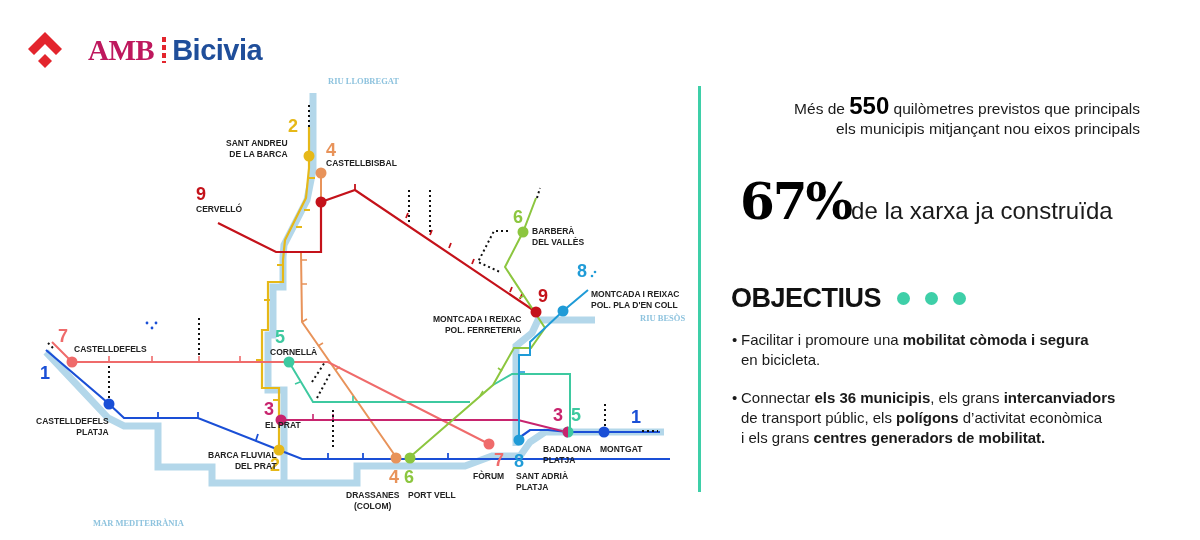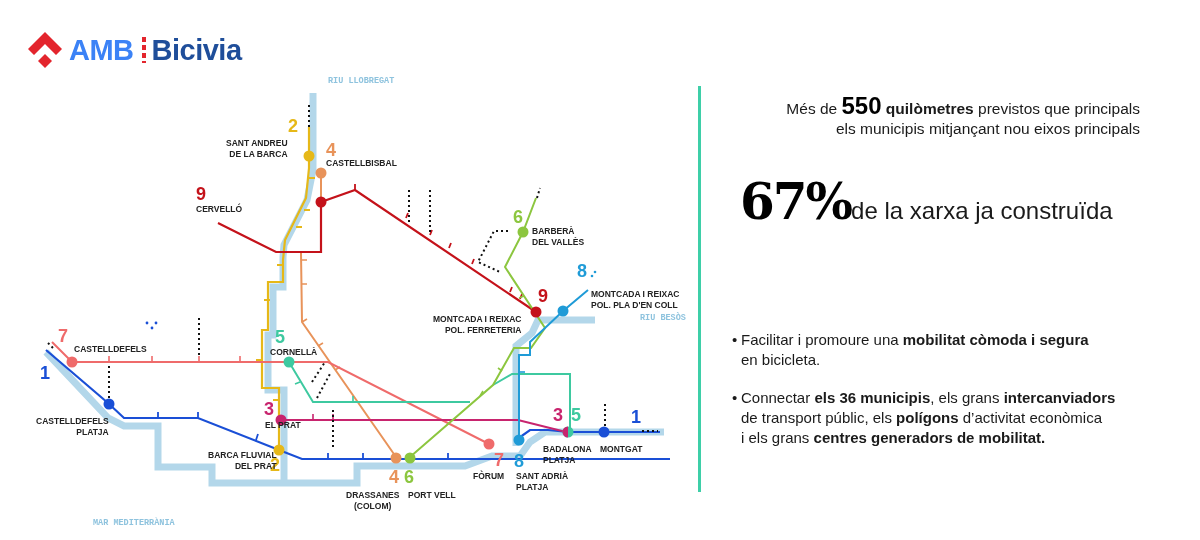--- a/index.html
+++ b/index.html
@@ -1,32 +1,32 @@
 <!DOCTYPE html>
 <html><head>
 <meta charset="utf-8">
 <style>
   html, body { margin:0; padding:0; background:#ffffff; }
   body { width:1200px; height:540px; position:relative; overflow:hidden; font-family:"Liberation Sans", sans-serif; }
   .logo { position:absolute; left:26px; top:30px; height:40px; display:flex; align-items:center; }
   .logo svg { display:block; }
-  .logo-amb { font-family:Liberation Sans, sans-serif; font-weight:bold; font-size:29px; color:#3b82f6; margin-left:5px; letter-spacing:-0.5px; }
+  .logo-amb { font-family:Liberation Serif, serif; font-weight:bold; font-size:29px; color:#be185d; margin-left:24px; letter-spacing:-0.5px; }
   .logo-sep { width:4px; height:26px; margin:0 6px 0 8px; background:repeating-linear-gradient(#e3252d 0 5px, transparent 5px 8px); }
   .logo-bicivia { font-family:"Liberation Sans", sans-serif; font-weight:bold; font-size:29px; color:#1f4e9a; letter-spacing:-0.5px; }
   #map { position:absolute; left:0; top:0; }
   .map-label { position:absolute; font-family:"Liberation Sans", sans-serif; font-weight:bold; font-size:8.5px; color:#222; line-height:11px; white-space:nowrap; }
   .map-label.right { text-align:right; }
   .map-label.center { text-align:center; }
-  .water-label { position:absolute; font-family:Liberation Mono, monospace; font-weight:bold; font-size:8.5px; color:#8ec3de; white-space:nowrap;padding-left:48px; }
+  .water-label { position:absolute; font-family:Liberation Serif, serif; font-weight:bold; font-size:8.5px; color:#8ec3de; white-space:nowrap;padding-left:48px; }
   .line-num { position:absolute; font-family:"Liberation Sans", sans-serif; font-weight:bold; font-size:18px; line-height:18px; }
   .divider { position:absolute; left:698px; top:86px; width:3px; height:406px; background:#3ecfa8; }
   .panel { position:absolute; left:700px; top:0; width:500px; height:540px; }
   .intro { position:absolute; right:60px; top:96px; text-align:right; font-size:15.5px; line-height:20px; color:#1a1a1a; }
   .intro .big { color:#000000; font-weight:bold; font-size:24px; }
-  .intro b { font-weight:bold;margin-top:16px; }
+  .intro b { font-weight:normal;margin-top:16px; }
   .stat { position:absolute; left:40px; top:172px; display:flex; align-items:baseline; }
   .stat .pct { font-family:"DejaVu Serif", serif; font-weight:bold; font-size:50px; color:#000000; letter-spacing:-2px; }
   .stat .pct-text { font-size:24px; color:#1a1a1a; }
   .obj-title { position:absolute; left:31px; top:283px; font-size:27px; font-weight:bold; color:#111; letter-spacing:-0.5px; display:flex; align-items:center; }
   .dots { display:flex; margin-left:16px; gap:15px; }
   .dots span { width:13px; height:13px; border-radius:50%; background:#3ecfa8; display:block; }
   .bullet { position:absolute; left:32px; font-size:15px; line-height:20px; color:#1a1a1a; }
   .bullet .mark { position:absolute; left:0; top:0; }
   .bullet .text { padding-left:9px; display:block; }
   .bullet b { font-weight:bold; }
@@ -222,20 +222,28 @@
       <b>quilòmetres</b><span> previstos que principals</span>
     </div>
     <div>els municipis mitjançant nou eixos principals</div>
   </div>
 
   <div class="stat">
     <span class="pct">67%</span>
     <span class="pct-text">de la xarxa ja construïda</span>
   </div>
 
+  <div class="obj-title">
+    <span>OBJECTIUS</span>
+    <span class="dots">
+        <span></span>
+        <span></span>
+        <span></span>
+      </span>
+  </div>
 
   <div class="bullet" style="top:330px;">
     <span class="mark">•</span>
     <span class="text">
       <span>Facilitar i promoure una </span><b>mobilitat còmoda i segura</b><br>
       <span>en bicicleta.</span>
     </span>
   </div>
 
   <div class="bullet" style="top:388px;">

